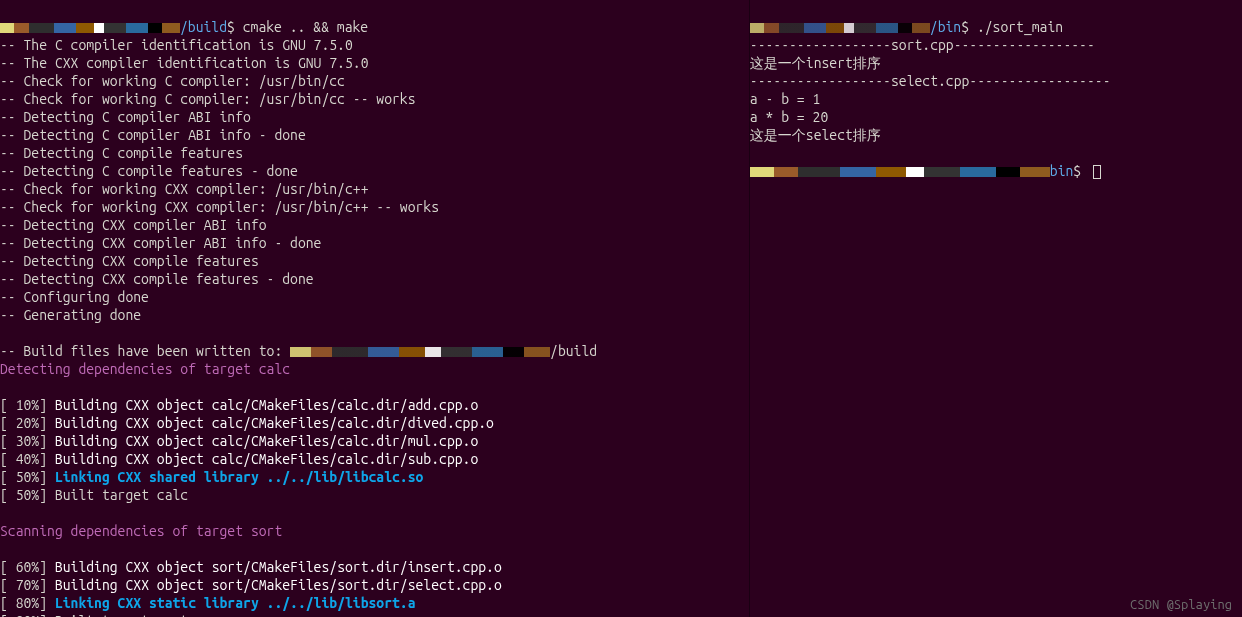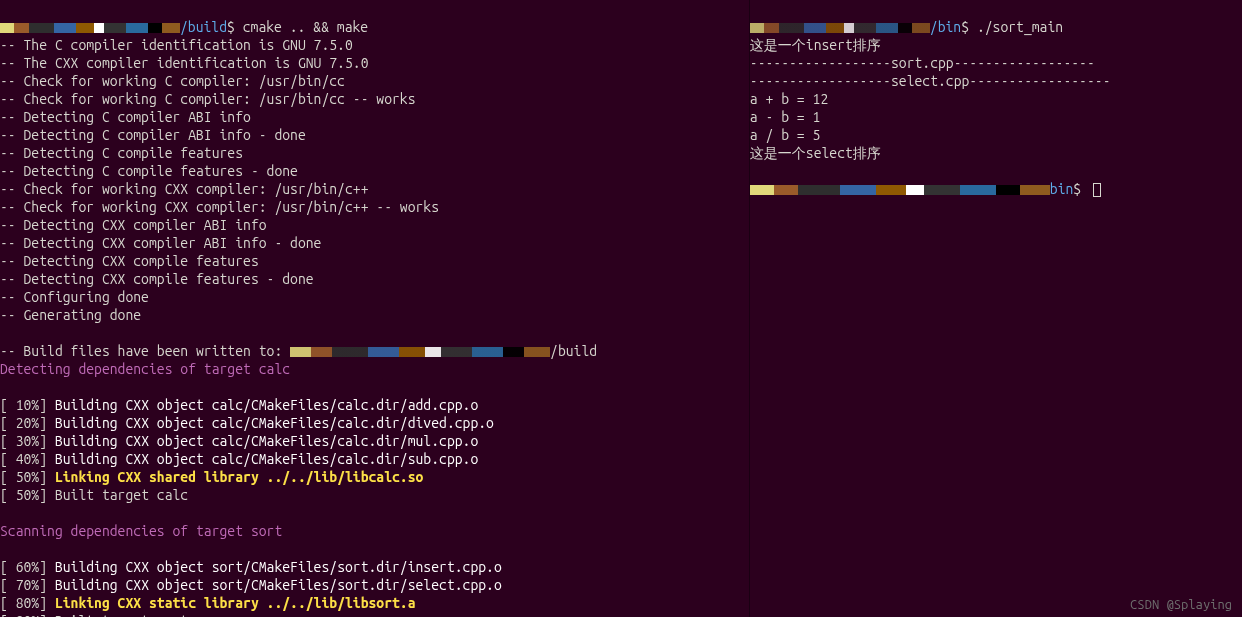--- a/index.html
+++ b/index.html
@@ -18,21 +18,21 @@
     white-space: pre;
     overflow: hidden;
   }
   .left { width: 780px; border-right: 1px solid rgba(0,0,0,0.4); }
   .right { width: 512px; position: relative; }
   .prompt-path { color: #5faeec; }
   .dollar { color: #d7d7cf; }
   .dim { color: #d7d7cf; }
   .magenta { color: #c06bb8; }
   .green { color: #ffffff; }
-  .bold-green { color: #fde047; font-weight: bold; }
+  .bold-green { color: #0ea5e9; font-weight: bold; }
   .smudge {
     display:inline-block; vertical-align:middle; height:10px;
     background: linear-gradient(90deg,
       #e0d87a 0 8%, #9a5b2a 8% 16%, #2e2e2e 16% 30%, #3465a4 30% 42%,
       #8f5902 42% 52%, #ffffff 52% 58%, #333 58% 70%, #296a9e 70% 82%,
       #000 82% 90%, #8f5b1f 90% 100%);
   }
   .smudge.a{width:180px;} .smudge.b{width:260px;opacity:0.9;} .smudge.d{width:180px;opacity:0.8;}
   .smudge.e{width:300px;}
   .watermark {
@@ -53,16 +53,16 @@
 <div id="calc-steps"><div><span class="dim">[ 10%] </span><span class="green">Building CXX object calc/CMakeFiles/calc.dir/add.cpp.o</span></div><div><span class="dim">[ 20%] </span><span class="green">Building CXX object calc/CMakeFiles/calc.dir/dived.cpp.o</span></div><div><span class="dim">[ 30%] </span><span class="green">Building CXX object calc/CMakeFiles/calc.dir/mul.cpp.o</span></div><div><span class="dim">[ 40%] </span><span class="green">Building CXX object calc/CMakeFiles/calc.dir/sub.cpp.o</span></div><div><span class="dim">[ 50%] </span><span class="bold-green">Linking CXX shared library ../../lib/libcalc.so</span></div><div><span class="dim">[ 50%] </span><span class="dim">Built target calc</span></div></div>
 <div class="magenta">Scanning dependencies of target sort</div>
 <div id="sort-steps"><div><span class="dim">[ 60%] </span><span class="green">Building CXX object sort/CMakeFiles/sort.dir/insert.cpp.o</span></div><div><span class="dim">[ 70%] </span><span class="green">Building CXX object sort/CMakeFiles/sort.dir/select.cpp.o</span></div><div><span class="dim">[ 80%] </span><span class="bold-green">Linking CXX static library ../../lib/libsort.a</span></div><div><span class="dim">[ 80%] </span><span class="dim">Built target sort</span></div></div>
 
 
 
 </div>
 
 <div class="pane right">
 <span class="smudge d"></span><span class="prompt-path">/bin</span><span class="dollar">$ ./sort_main</span>
-<div id="right-lines"><div class="dim">这是一个insert排序</div><div class="dim">------------------sort.cpp------------------</div><div class="dim">------------------select.cpp------------------</div><div class="dim">a + b = 12</div><div class="dim">a - b = 1</div><div class="dim">a / b = 5</div><div class="dim">这是一个select排序</div></div>
+<div id="right-lines"><div class="dim">------------------sort.cpp------------------</div><div class="dim">这是一个insert排序</div><div class="dim">------------------select.cpp------------------</div><div class="dim">a - b = 1</div><div class="dim">a * b = 20</div><div class="dim">这是一个select排序</div></div>
 <span class="smudge e"></span><span class="prompt-path">bin</span><span class="dollar">$ </span><span class="cursor"></span>
 <div class="watermark">CSDN @Splaying</div>
 </div>
 
 </body></html>

